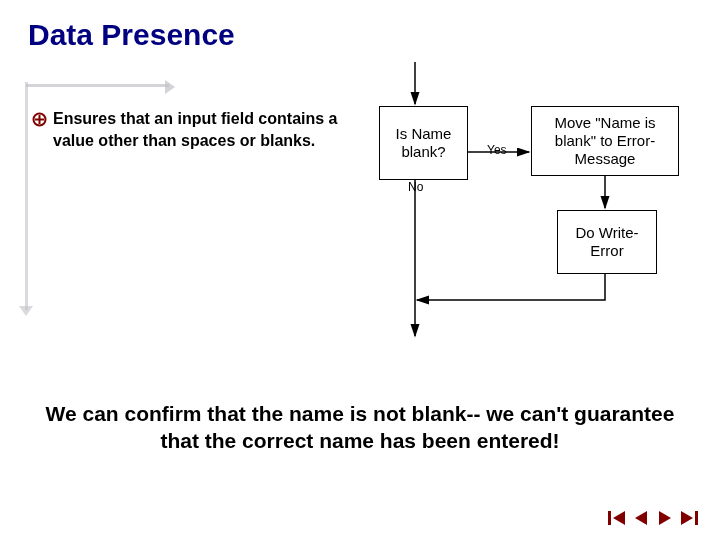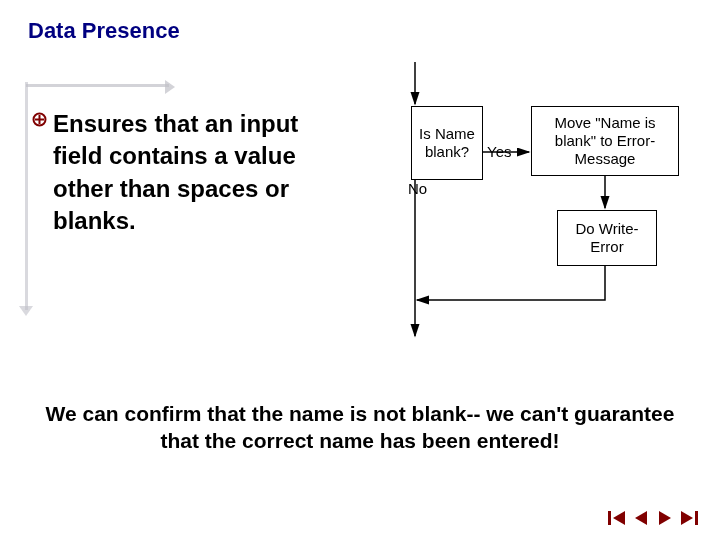--- a/index.html
+++ b/index.html
@@ -10,21 +10,21 @@
     color: #000;
     position: relative;
   }
   .slide {
     width: 720px;
     height: 540px;
     position: relative;
     padding: 18px 28px 18px 28px;
   }
   .title {
-    font-size: 22px;
+    font-size: 30px;
     font-weight: bold;
     color: #000080;
     margin-bottom: 20px;
   }
   .title-underline {
     position: absolute;
     left: 26px;
     top: 84px;
     width: 143px;
     height: 6px;
@@ -82,21 +82,21 @@
     display: flex;
     align-items: flex-start;
     margin-bottom: 6px;
   }
   .bullet-icon {
     flex: 0 0 auto;
     margin-top: 4px;
     margin-right: 6px;
   }
   .bullet-text {
-    font-size: 24px;
+    font-size: 16px;
     font-weight: bold;
     color: #000;
     line-height: 1.35;
   }
   .flow {
     position: absolute;
     left: 350px;
     top: 62px;
     width: 350px;
     height: 280px;
@@ -111,40 +111,39 @@
     text-align: center;
     line-height: 1.2;
     display: flex;
     align-items: center;
     justify-content: center;
     padding: 4px 6px;
   }
   .decision {
     left: 29px;
     top: 44px;
-    width: 72px;
+    width: 89px;
     height: 74px;
-    margin-left: 32px;
   }
   .proc1 {
     left: 181px;
     top: 44px;
     width: 148px;
     height: 70px;
   }
   .proc2 {
     left: 207px;
     top: 148px;
     width: 100px;
-    height: 56px;
+    height: 64px;
   }
   .flow-label {
     position: absolute;
     font-family: Arial, sans-serif;
-    font-size: 15px;
+    font-size: 12px;
     text-align: center;
   }
   .yes { left: 137px; top: 81px; }
   .no  { left: 58px;  top: 118px; }
   .footnote {
     position: absolute;
     left: 0;
     right: 0;
     top: 400px;
     text-align: center;

